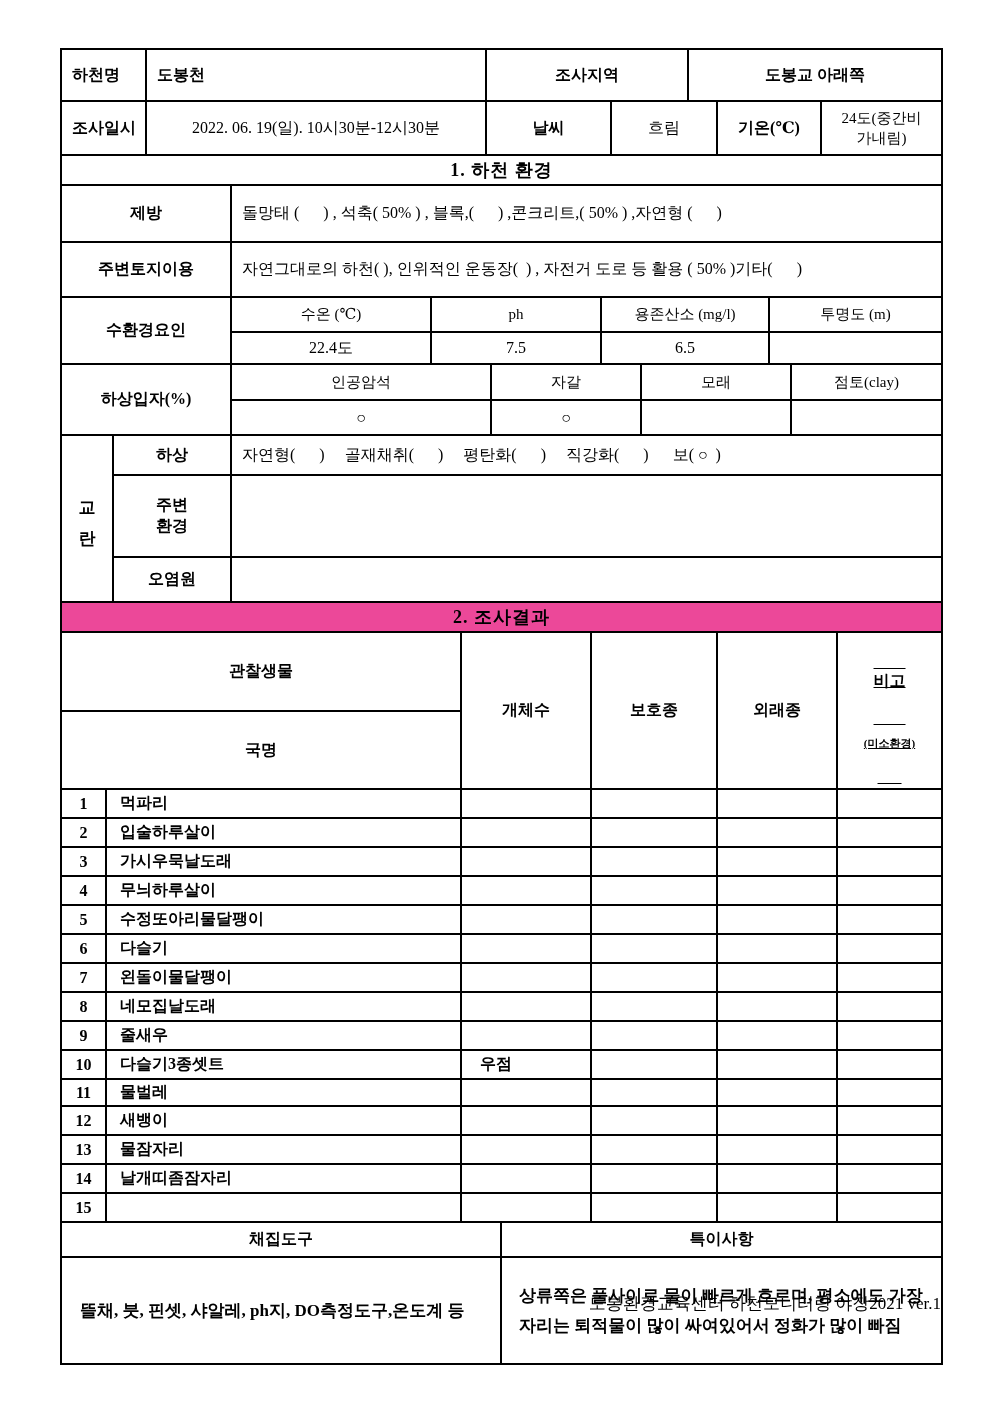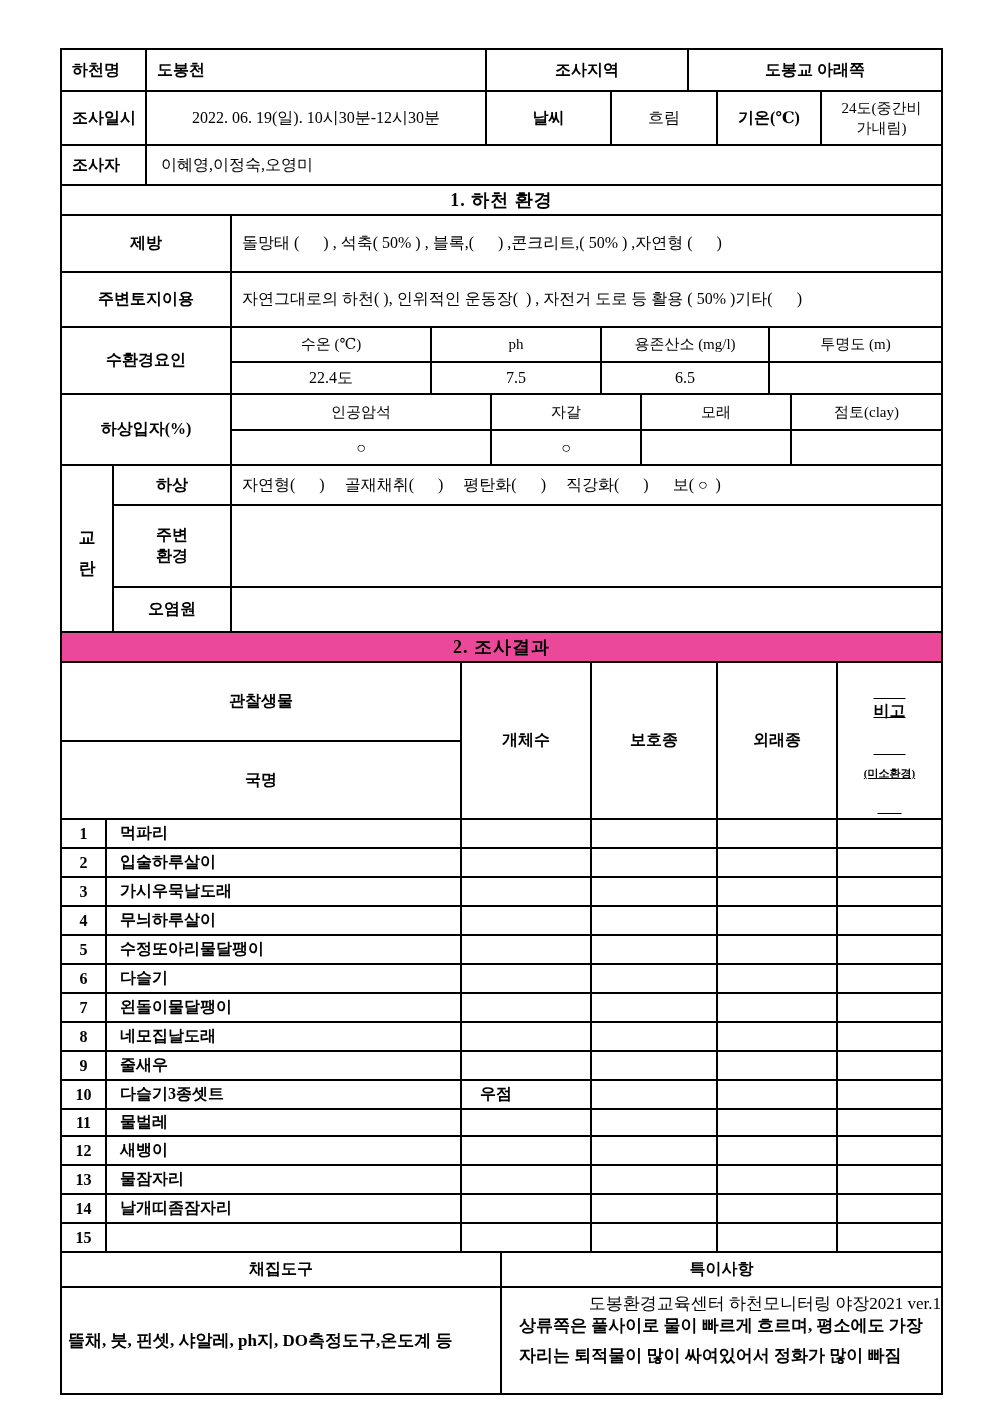--- a/index.html
+++ b/index.html
@@ -24,21 +24,21 @@
   .normal { font-weight:normal; }
   .sm { font-size:15px; line-height:1.35;margin-top:19px; }
   .title { font-weight:bold; font-size:18px; letter-spacing:1px; }
   .green { background:#ec4899; }
   .colhead { font-weight:normal; font-size:15px; }
   .vert-wrap span { writing-mode:vertical-rl; text-orientation:upright; display:inline-block; letter-spacing:10px; font-weight:bold; font-size:17px; }
   .note-head { line-height:1.15;text-decoration:underline; }
   .note-head .sub { font-size:11px; font-weight:bold;margin-top:10px; }
   .species { text-align:left; padding-left:13px; font-weight:bold; }
   .count-left { text-align:left; padding-left:18px; font-weight:bold; }
-  .tools { text-align:left; padding-left:6px; font-weight:bold; font-size:17px; }
+  .tools { text-align:left; padding-left:18px; font-weight:bold; font-size:17px; }
   .notes { text-align:left; padding:0 17px; font-weight:bold; font-size:17px; line-height:1.75; word-break:break-all; }
   .footer-line {
     position:absolute; left:60px; top:1292px; width:881px;
     text-align:right; font-size:17px;
   }
 </style>
 </head>
 <body>
 
 <div class="sheet">
@@ -47,38 +47,34 @@
     <colgroup>
       <col style="width:85px">
         <col style="width:340px">
         <col style="width:125px">
       <col style="width:77px">
         <col style="width:29px">
         <col style="width:104px">
         <col style="width:121px">
     </colgroup>
     <tbody>
-        <tr style="height:42px">
+        <tr style="height:52px">
       <td class="lbl left">하천명</td>
       <td class="left bold">도봉천</td>
       <td class="lbl" colspan="2">조사지역</td>
       <td class="lbl" colspan="3">도봉교 아래쪽</td>
     </tr>
     <tr style="height:54px">
       <td class="lbl left">조사일시</td>
       <td class="normal">2022. 06. 19(일). 10시30분-12시30분</td>
       <td class="lbl">날씨</td>
       <td class="normal" colspan="2">흐림</td>
       <td class="lbl">기온(℃)</td>
       <td class="normal sm">24도(중간비
 가내림)</td>
-    </tr>
-    <tr style="height:40px">
-      <td class="lbl left">조사자</td>
-      <td class="normal left pad14" colspan="6">이혜영,이정숙,오영미</td>
     </tr>
   </tbody>
     </table>
 
   <table>
     <colgroup>
       <col style="width:52px">
         <col style="width:118px">
         <col style="width:200px">
       <col style="width:60px">

